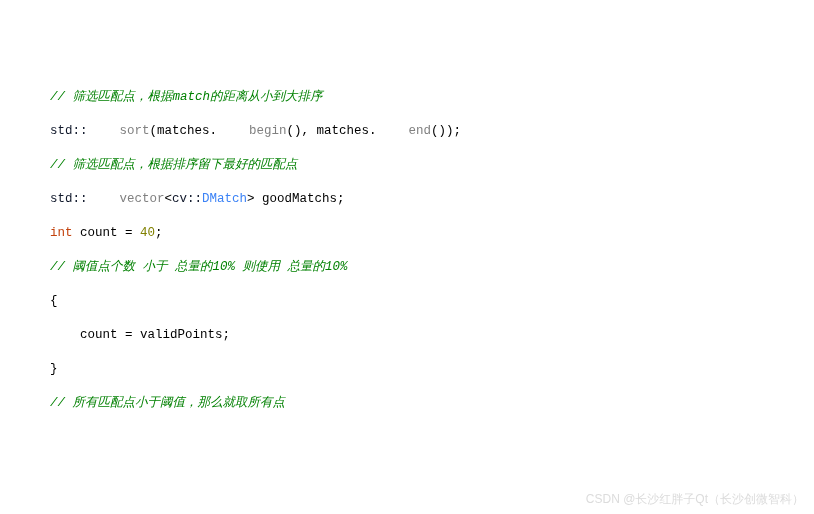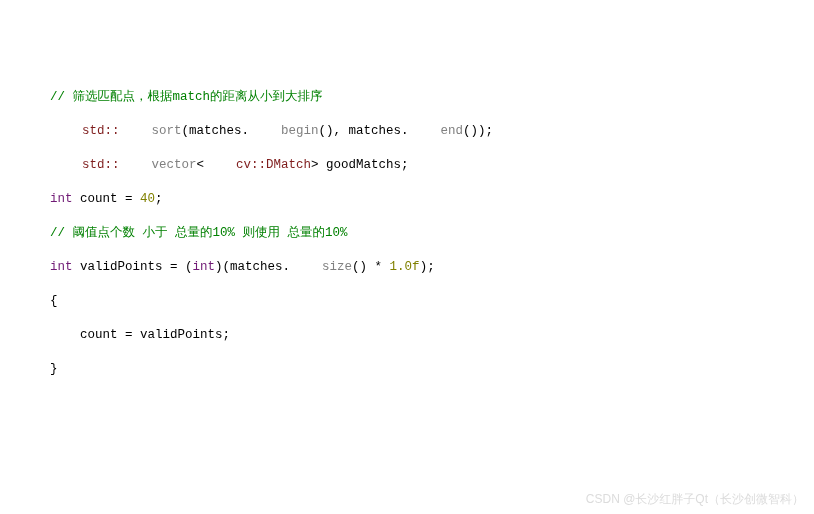--- a/index.html
+++ b/index.html
@@ -6,43 +6,44 @@
     margin: 0;
     padding: 4px 0 4px 22px;
     font-family: Consolas, "Courier New", monospace;
     font-size: 12.5px;
     line-height: 17px;
     background: #ffffff;
     color: #000000;
     white-space: pre;
   }
   .line { padding-left: 28px; }
-  .cmt { color: #008000; }
-  .kw  { color: #701a75; text-align: center; }
-  .ns  { color: #7f1d1d; margin-left: 32px; }
+  .cmt { color: #008000; font-style: italic; }
+  .kw  { color: #c2410c; text-align: center; }
+  .ns  { color: #0f172a; }
   .fn  { color: #808080; margin-left: 32px; }
-  .cls { color: #7f1d1d; }
+  .cls { color: #3b82f6; }
   .num { color: #808000; margin-top: 43px; }
   .wm  { position: absolute; right: 10px; bottom: 6px; color: #dcdcdc; font-size: 12px; font-family: sans-serif; user-select: none; }
 </style>
 </head>
 <body>
 
 
 
 <div>
 <div class="line"><span class="cmt">// 筛选匹配点，根据match的距离从小到大排序</span></div>
 <div class="line"><span class="ns">std::</span><span class="fn">sort</span><span>(matches.</span><span class="fn">begin</span><span>(), matches.</span><span class="fn">end</span><span>());</span></div>
+<div class="line"><span class="cmt">// 筛选匹配点，根据排序留下最好的匹配点</span></div>
 <div class="line"><span class="ns">std::</span><span class="fn">vector</span><span>&lt;</span><span class="ns">cv::</span><span class="cls">DMatch</span><span>&gt; goodMatchs;</span></div>
 <div class="line"><span class="kw">int</span><span> count = </span><span class="num">40</span><span>;</span></div>
 <div class="line"><span class="cmt">// 阈值点个数 小于 总量的10% 则使用 总量的10%</span></div>
-<div class="line"><span class="kw">int</span><span> validPoints = (</span><span class="kw">int</span><span>)(matches.</span><span class="fn">size</span><span>() * </span><span class="num">1.0f</span><span>);</span></div>
 <div class="line"><span>{</span></div>
 <div class="line"><span>    count = validPoints;</span></div>
 <div class="line"><span>}</span></div>
+<div class="line"><span class="cmt">// 所有匹配点小于阈值，那么就取所有点</span></div>
 
 
 
 
 
 
 
 
 
 

